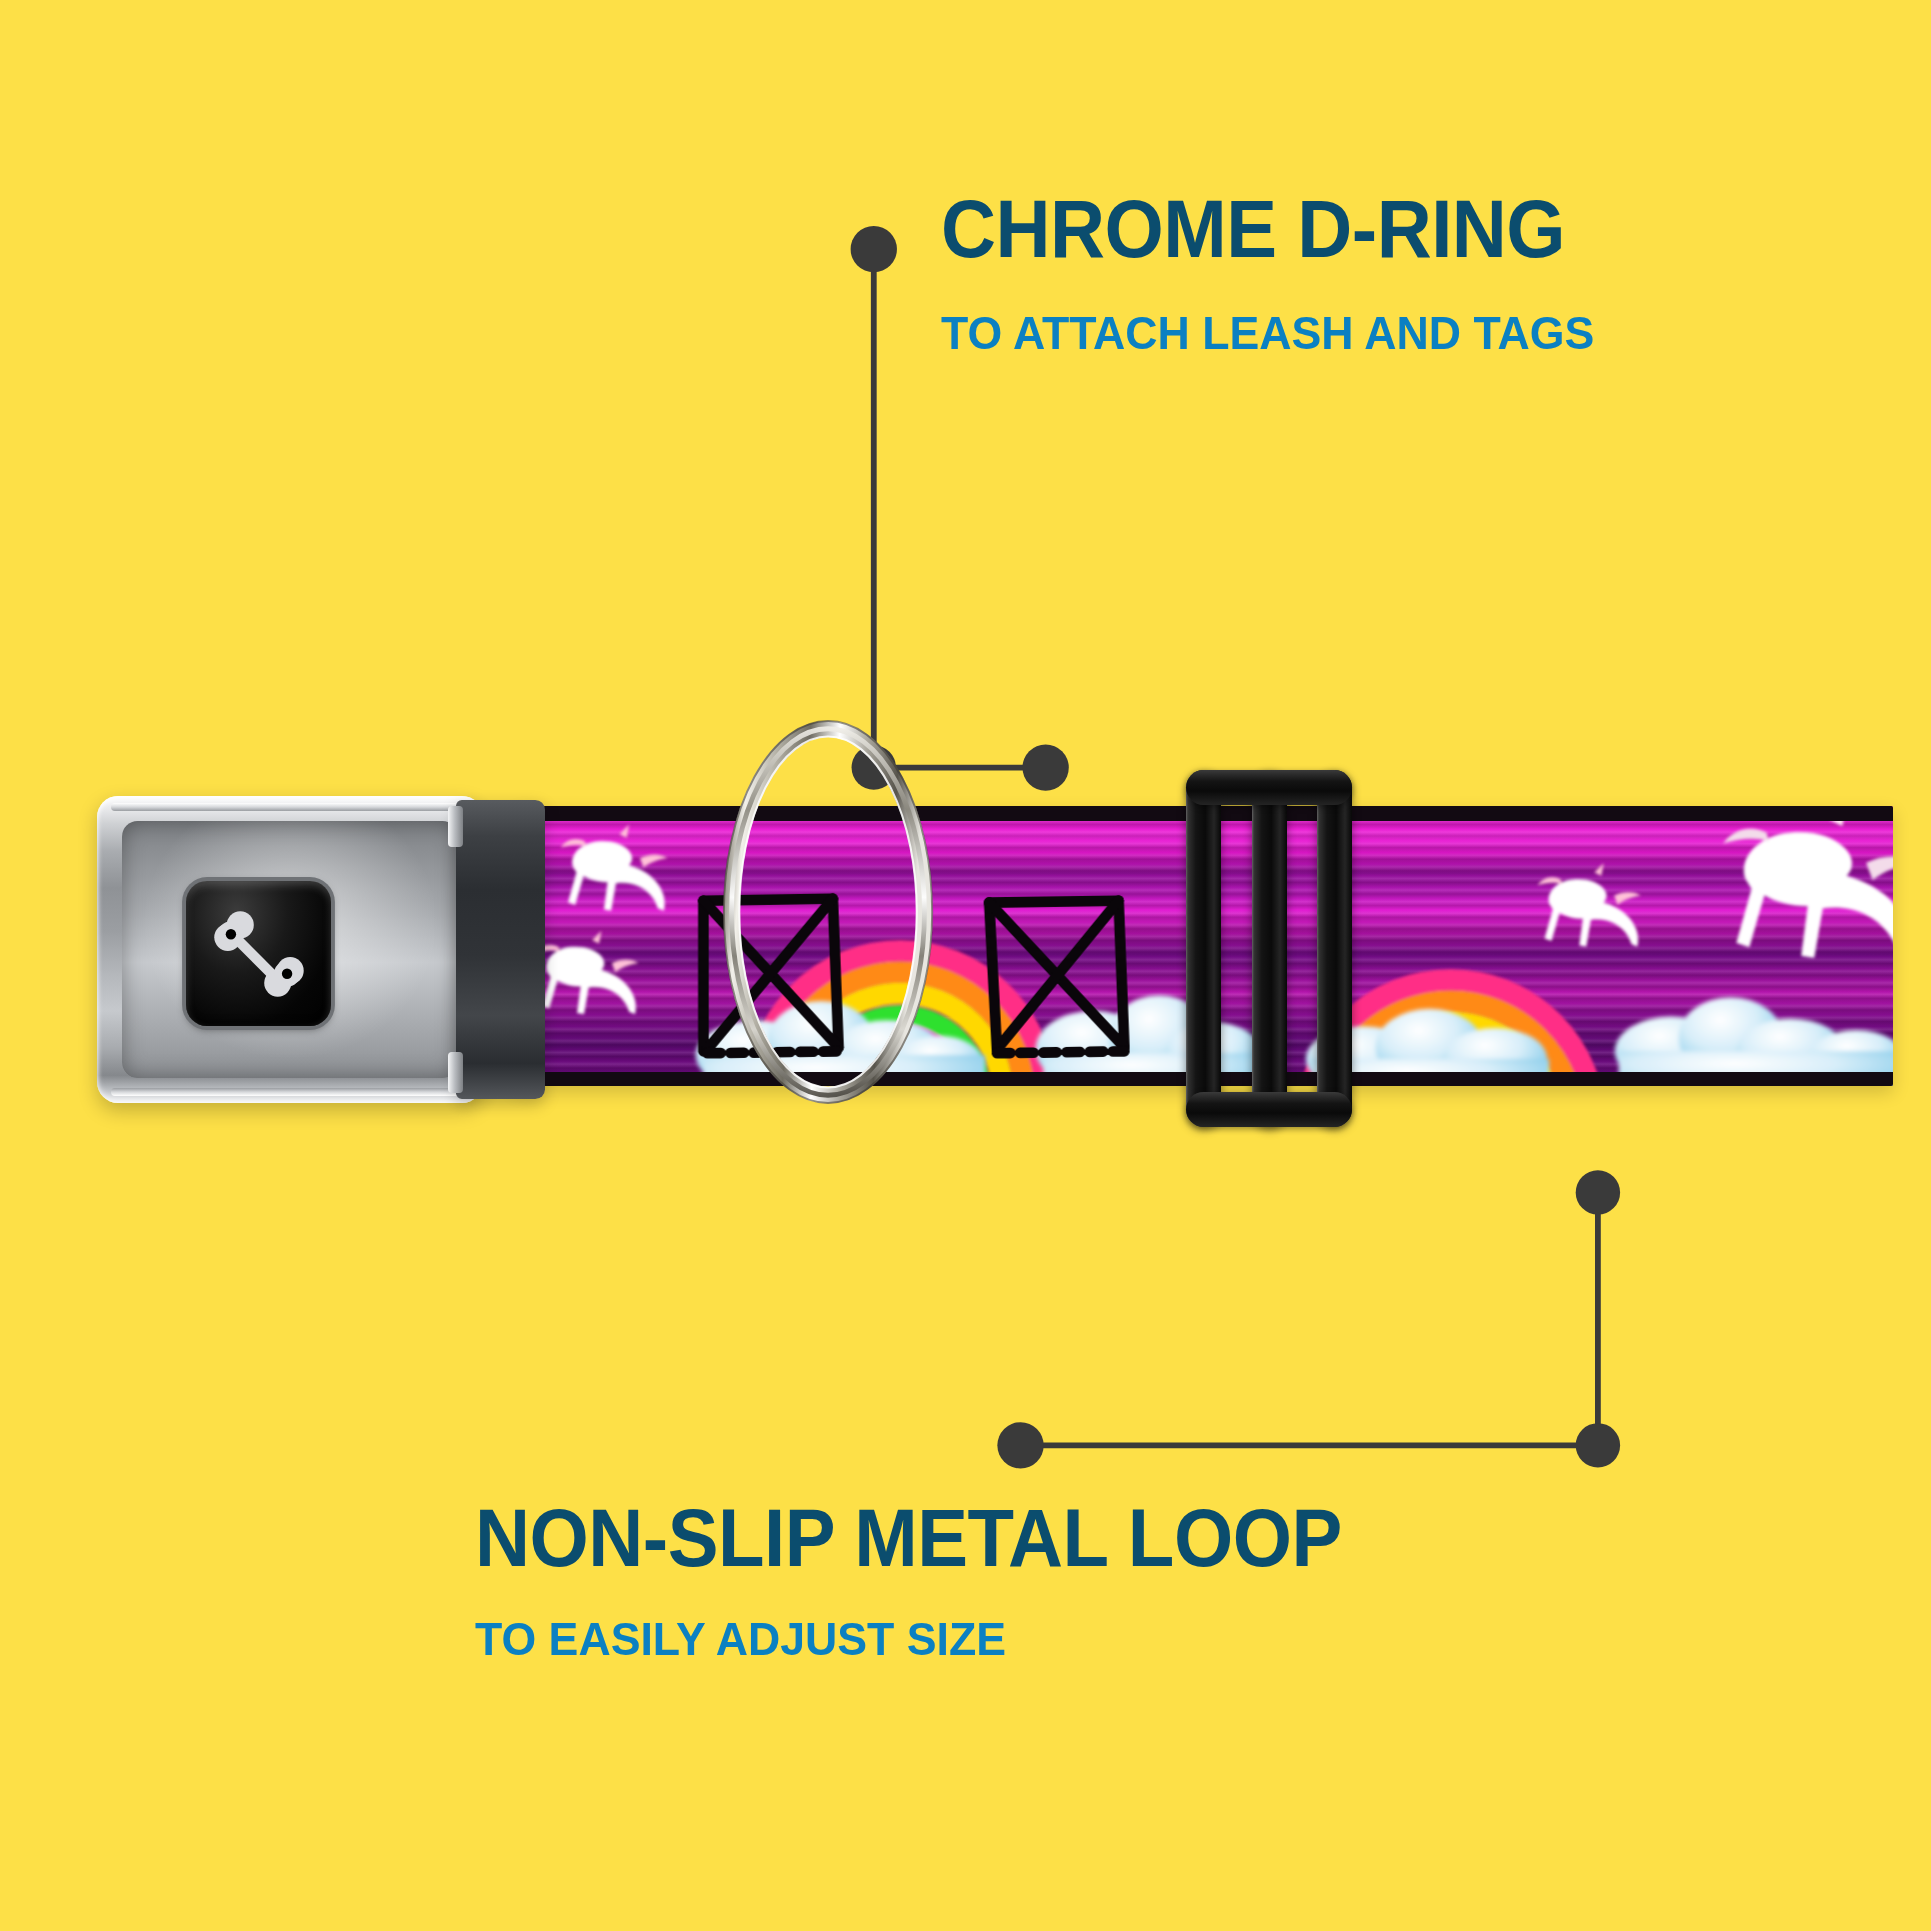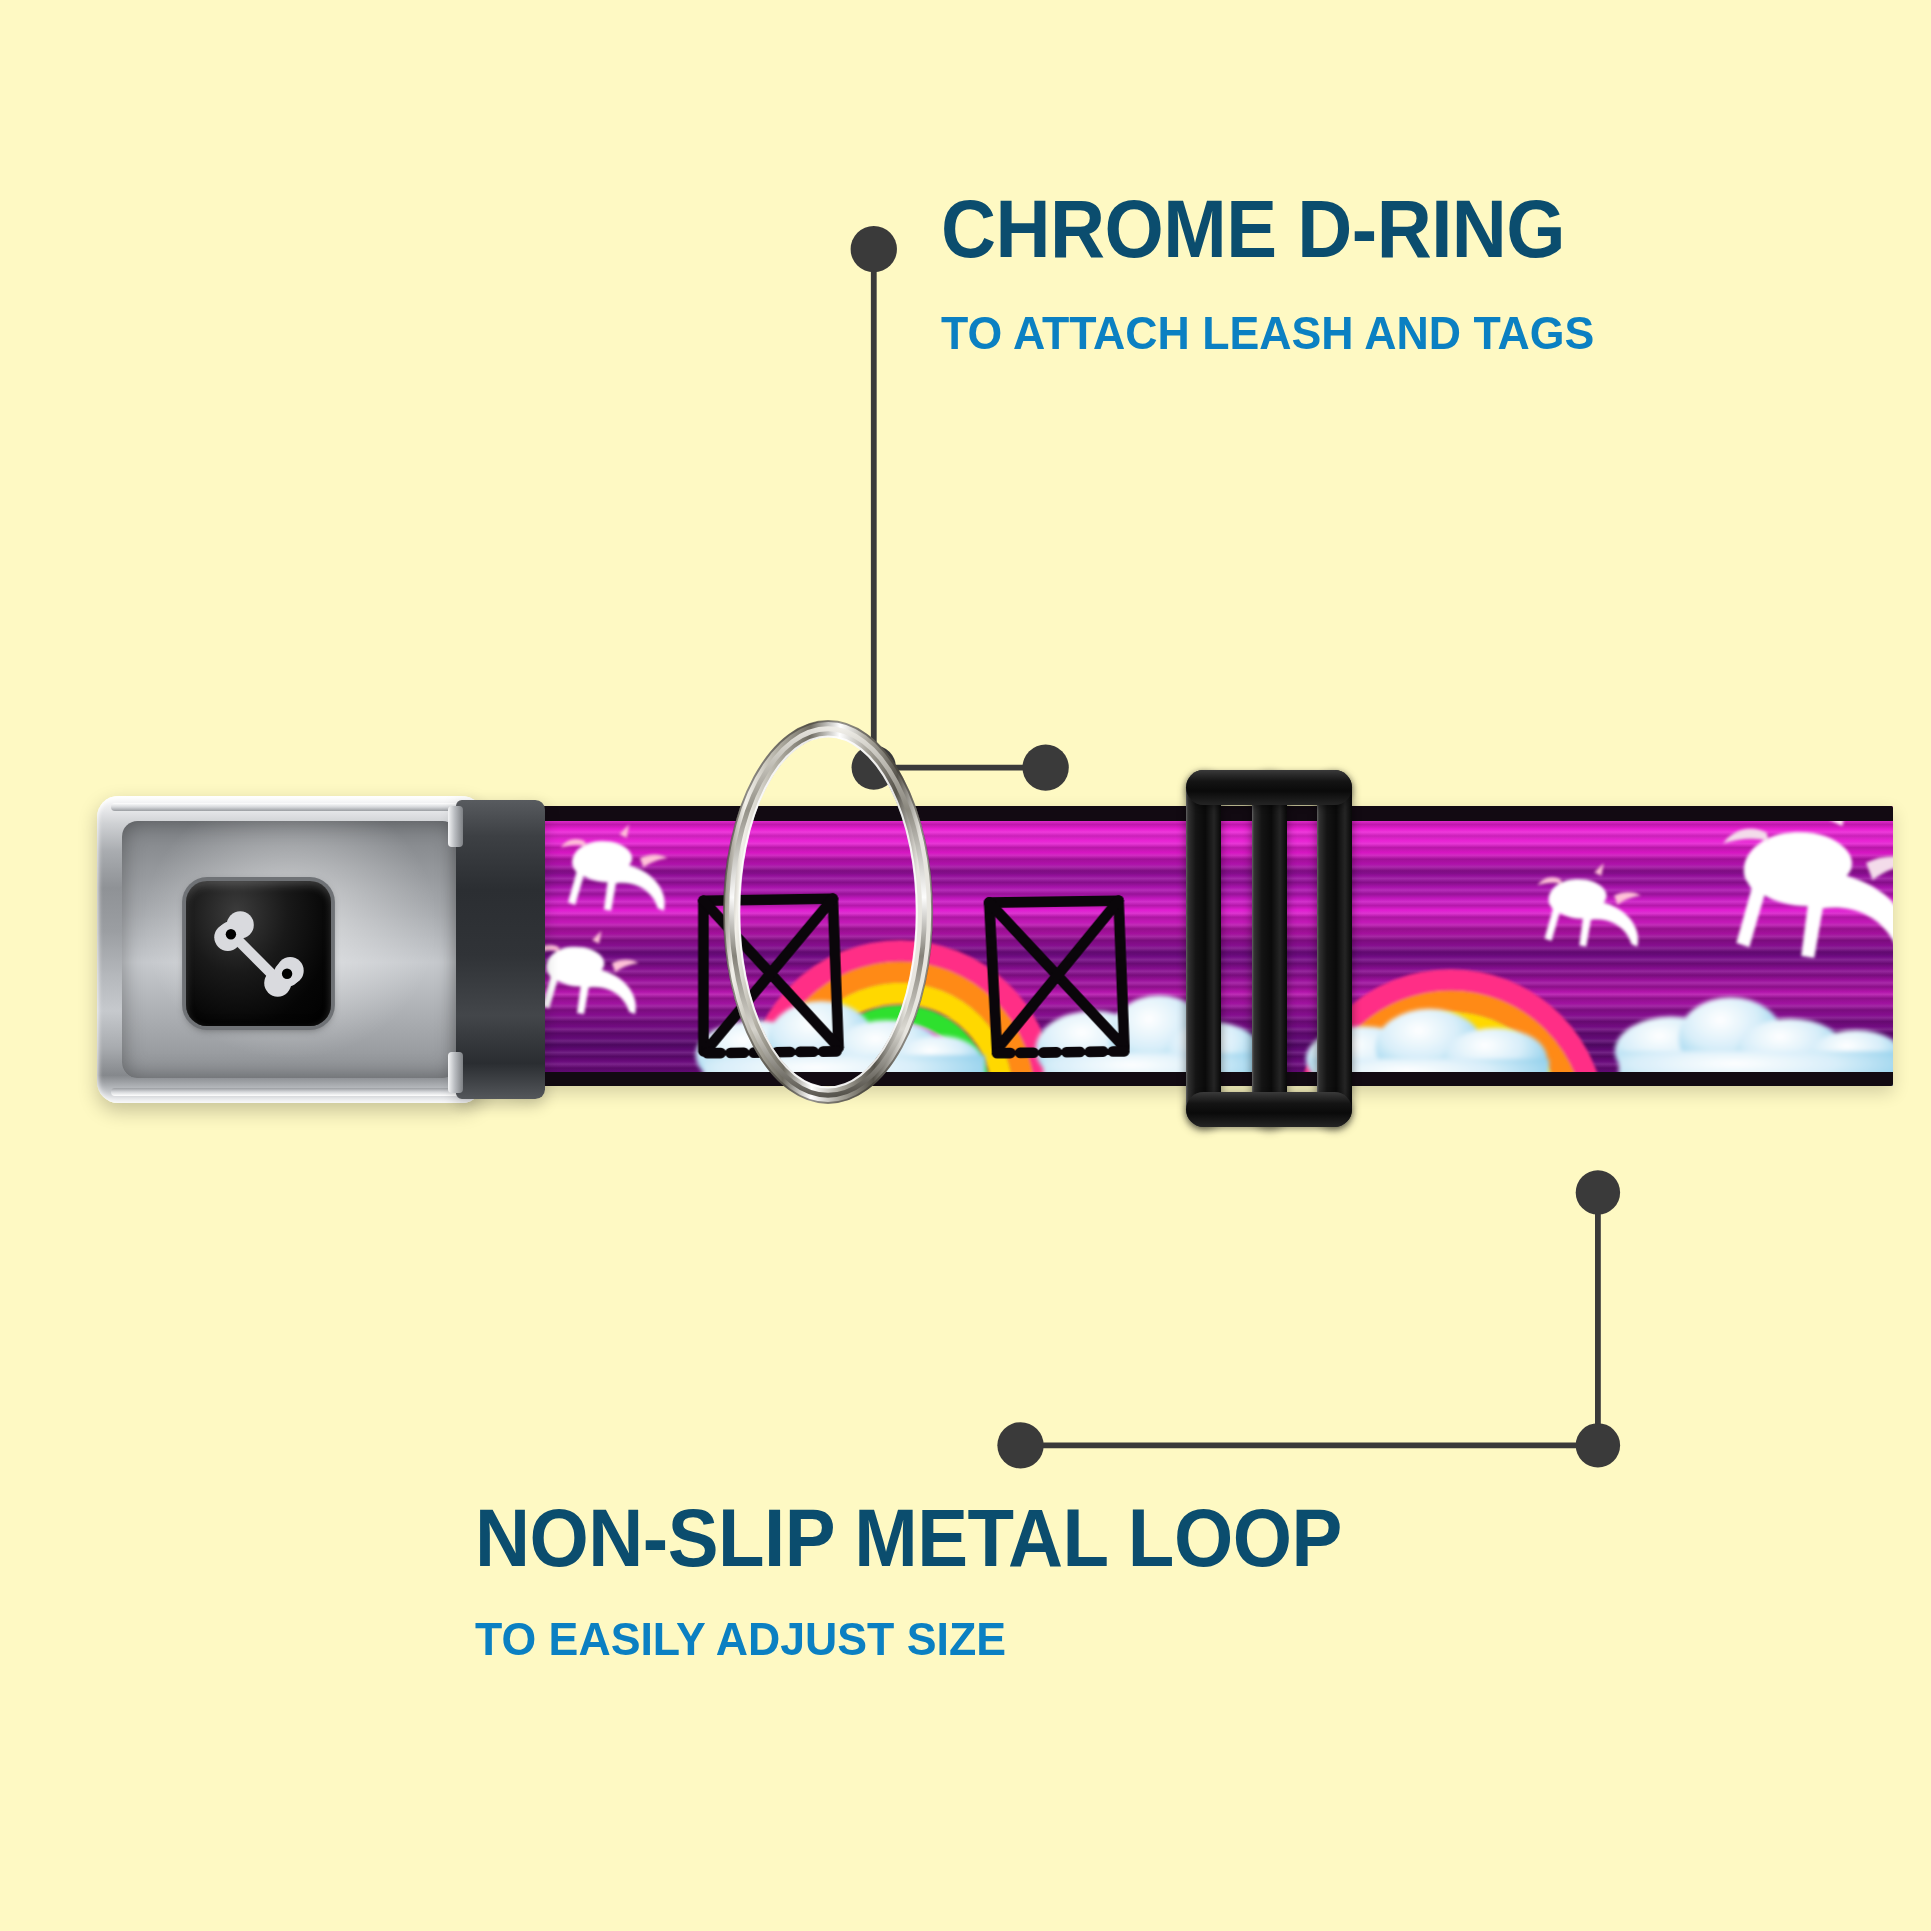--- a/index.html
+++ b/index.html
@@ -12,21 +12,21 @@
     height: 1931px;
     position: relative;
     overflow: hidden;
     font-family: "Liberation Sans", sans-serif;
     -webkit-font-smoothing: antialiased;
   }
 
   .stage {
     position: absolute;
     inset: 0;
-    background: #fef9c3;
+    background: #fde047;
   }
 
   
   .callout-title {
     position: absolute;
     font-family: "Liberation Sans", sans-serif;
     font-weight: 700;
     letter-spacing: -0.5px;
     white-space: nowrap;
     line-height: 1;

